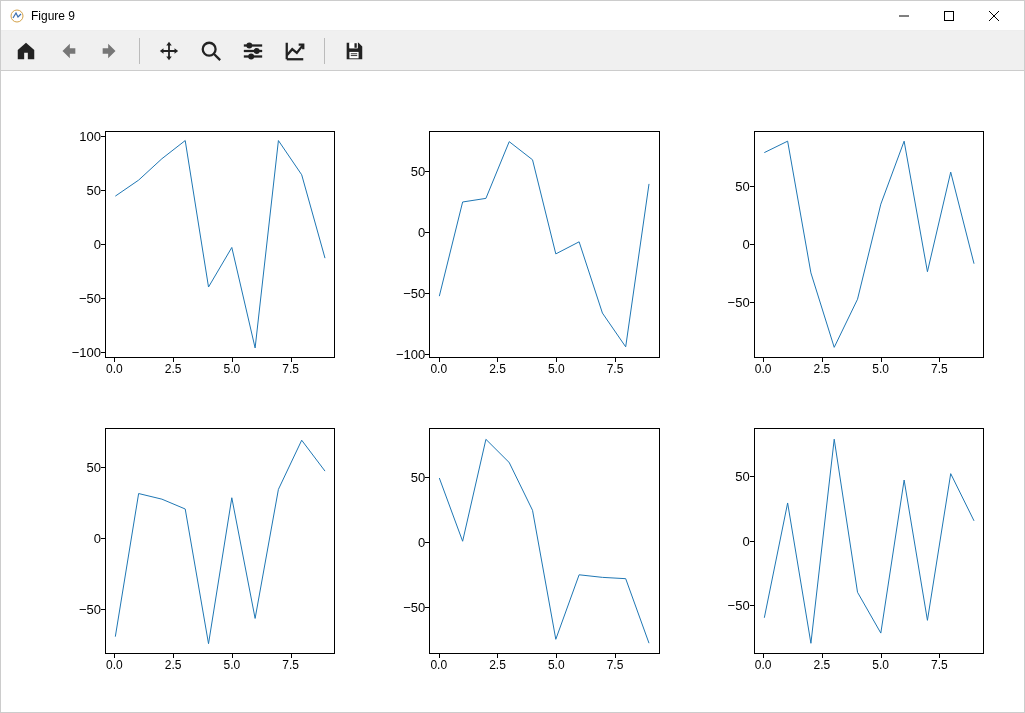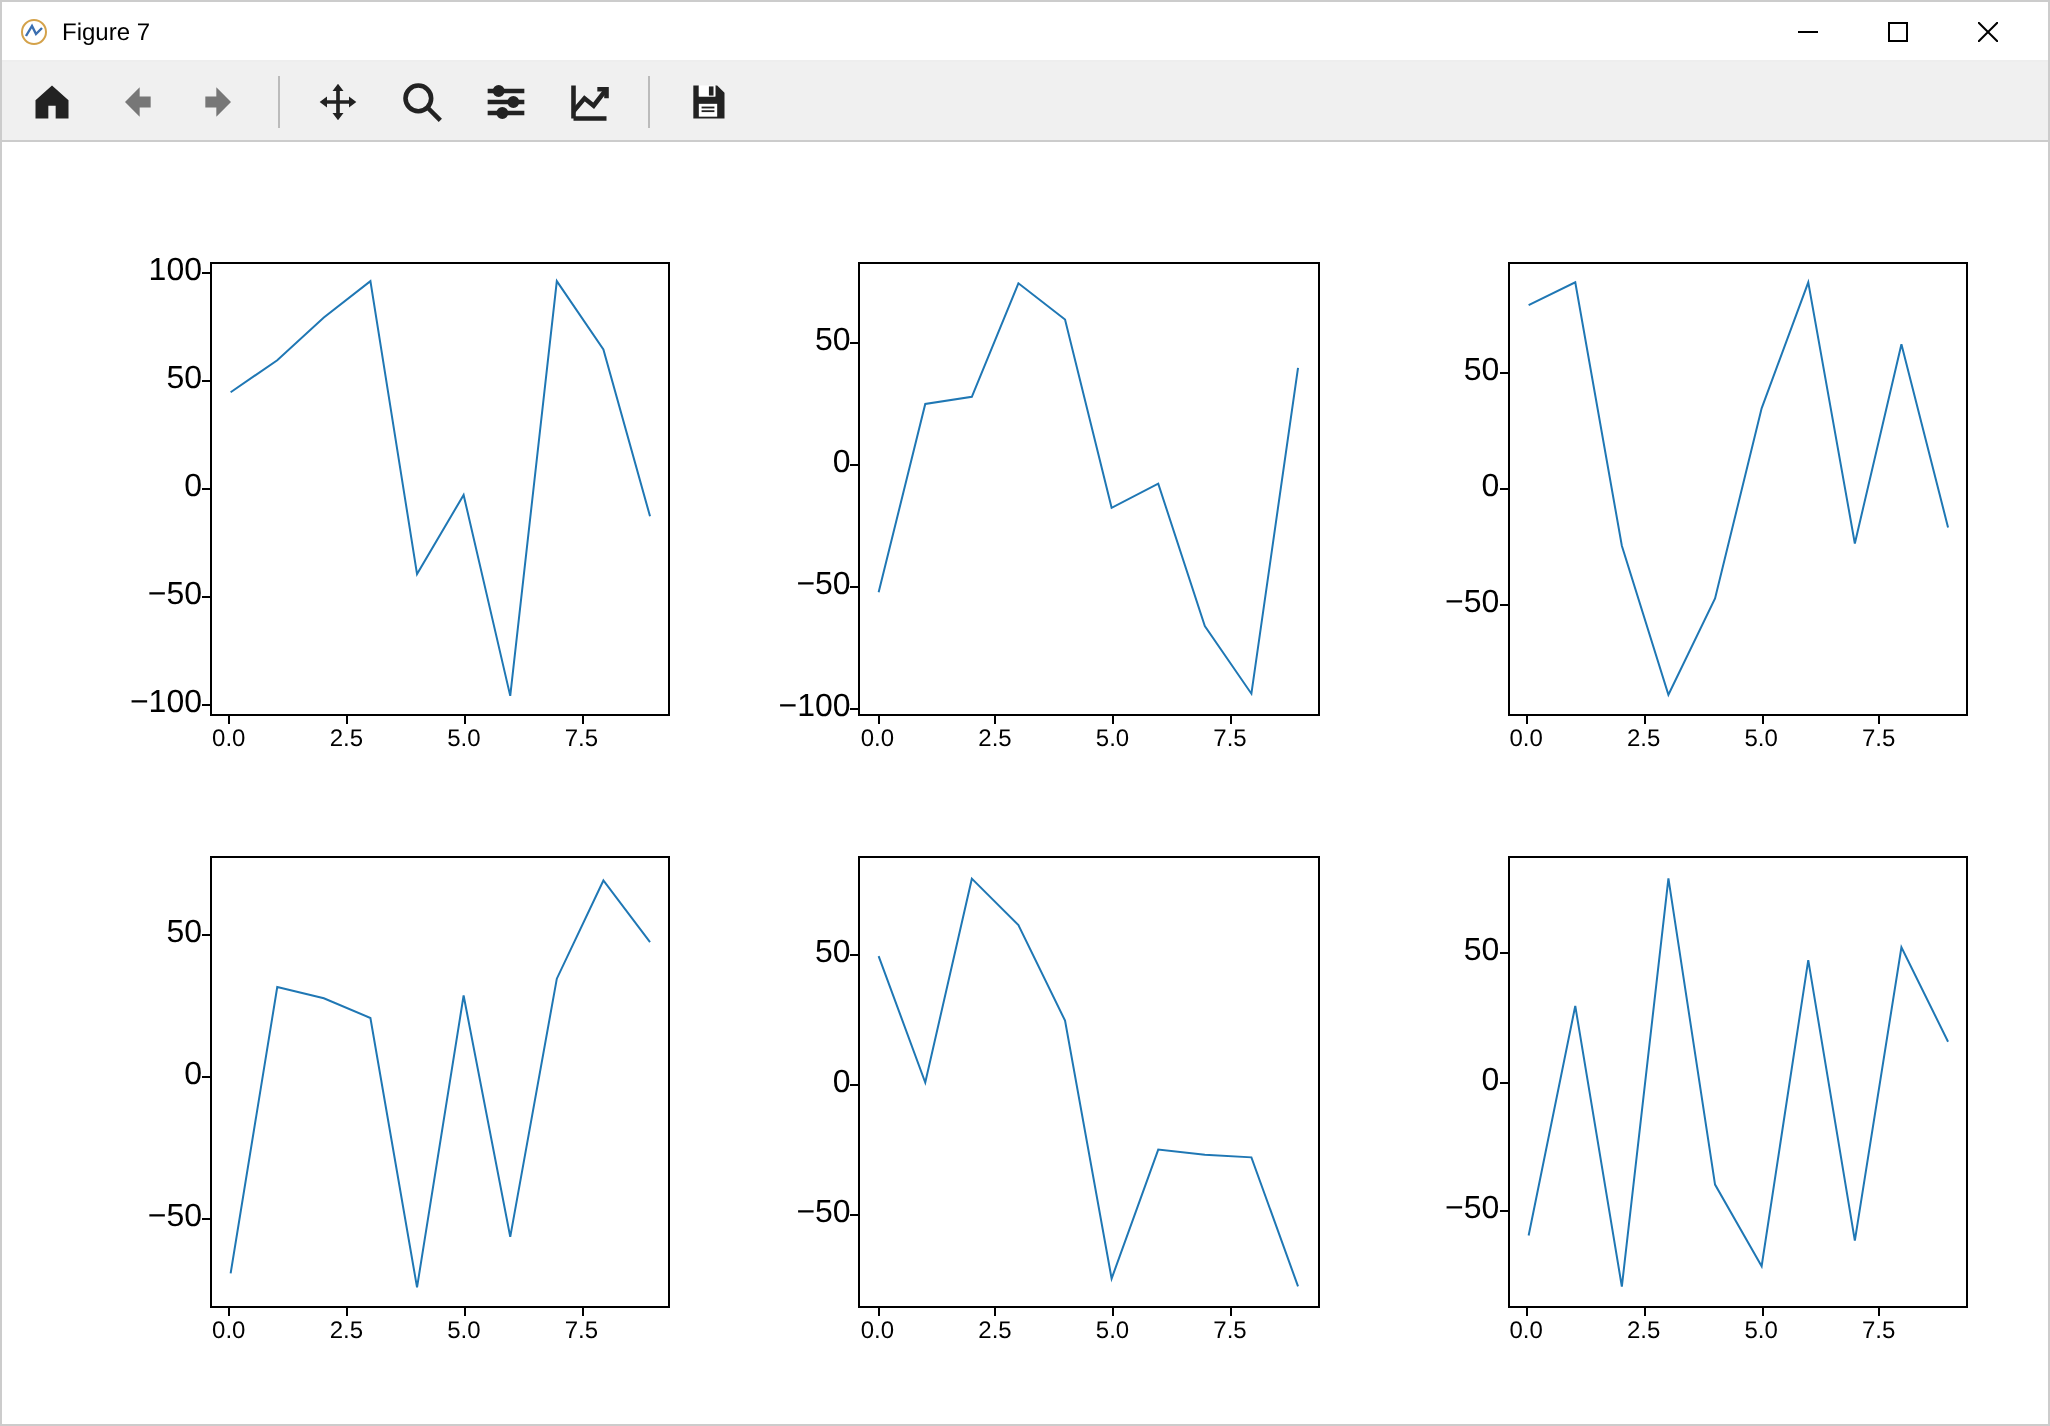--- a/index.html
+++ b/index.html
@@ -80,21 +80,21 @@
     border: 1px solid #000;
   }
   .plot-box svg {
     width:100%; height:100%;
     display:block;
   }
   .ytick {
     position:absolute;
     right: calc(100% - 44px + 4px);
     transform: translateY(-50%);
-    font-size: 16px;
+    font-size: 13px;
     color:#000;
     white-space: nowrap;
   }
   .xtick {
     position:absolute;
     top: calc(100% - 30px + 4px);
     transform: translateX(-50%);
     font-size:12px;
     color:#000;
   }
@@ -112,21 +112,21 @@
 </head>
 <body>
 
 <div class="titlebar">
   <span class="app-icon">
     <svg viewBox="0 0 16 16">
         <circle cx="8" cy="8" r="6" fill="#fff" stroke="#d4a24a" stroke-width="1"></circle>
         <path d="M4 10 L7 5 L9 9 L12 6" stroke="#3b6fb0" stroke-width="1.2" fill="none"></path>
       </svg>
   </span>
-  <span class="title">Figure 7</span>
+  <span class="title">Figure 9</span>
   <span class="spacer"></span>
   <div class="win-btn">
     <svg viewBox="0 0 10 10">
         <line x1="0" y1="5" x2="10" y2="5"></line>
       </svg>
   </div>
   <div class="win-btn">
     <svg viewBox="0 0 10 10">
         <rect x="0.5" y="0.5" width="9" height="9"></rect>
       </svg>

